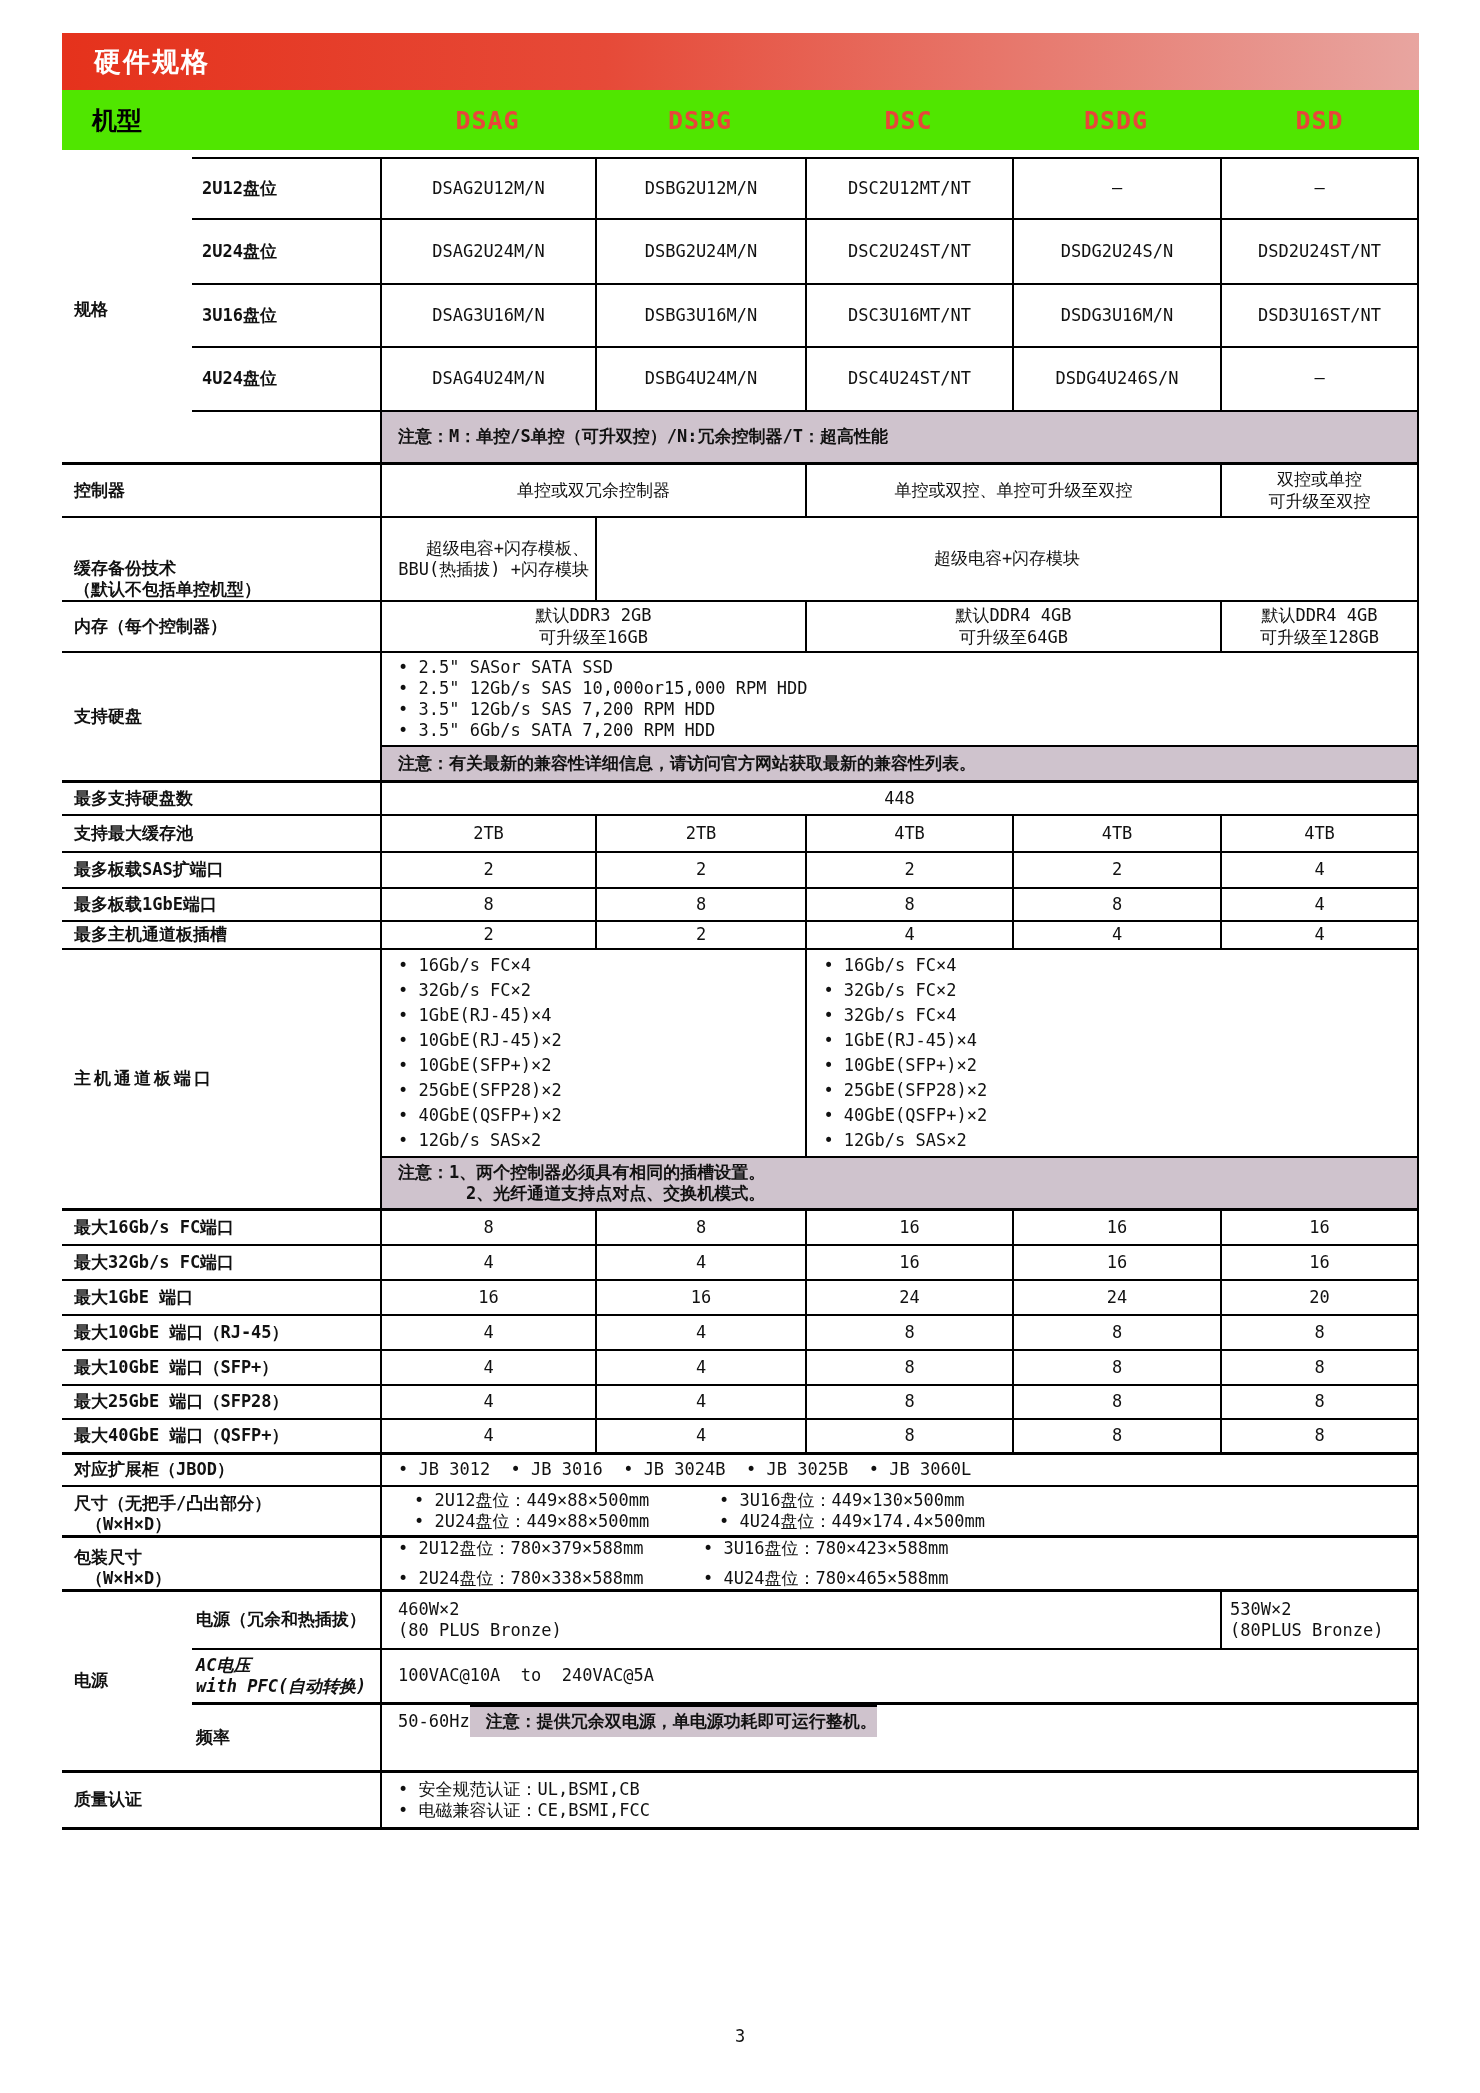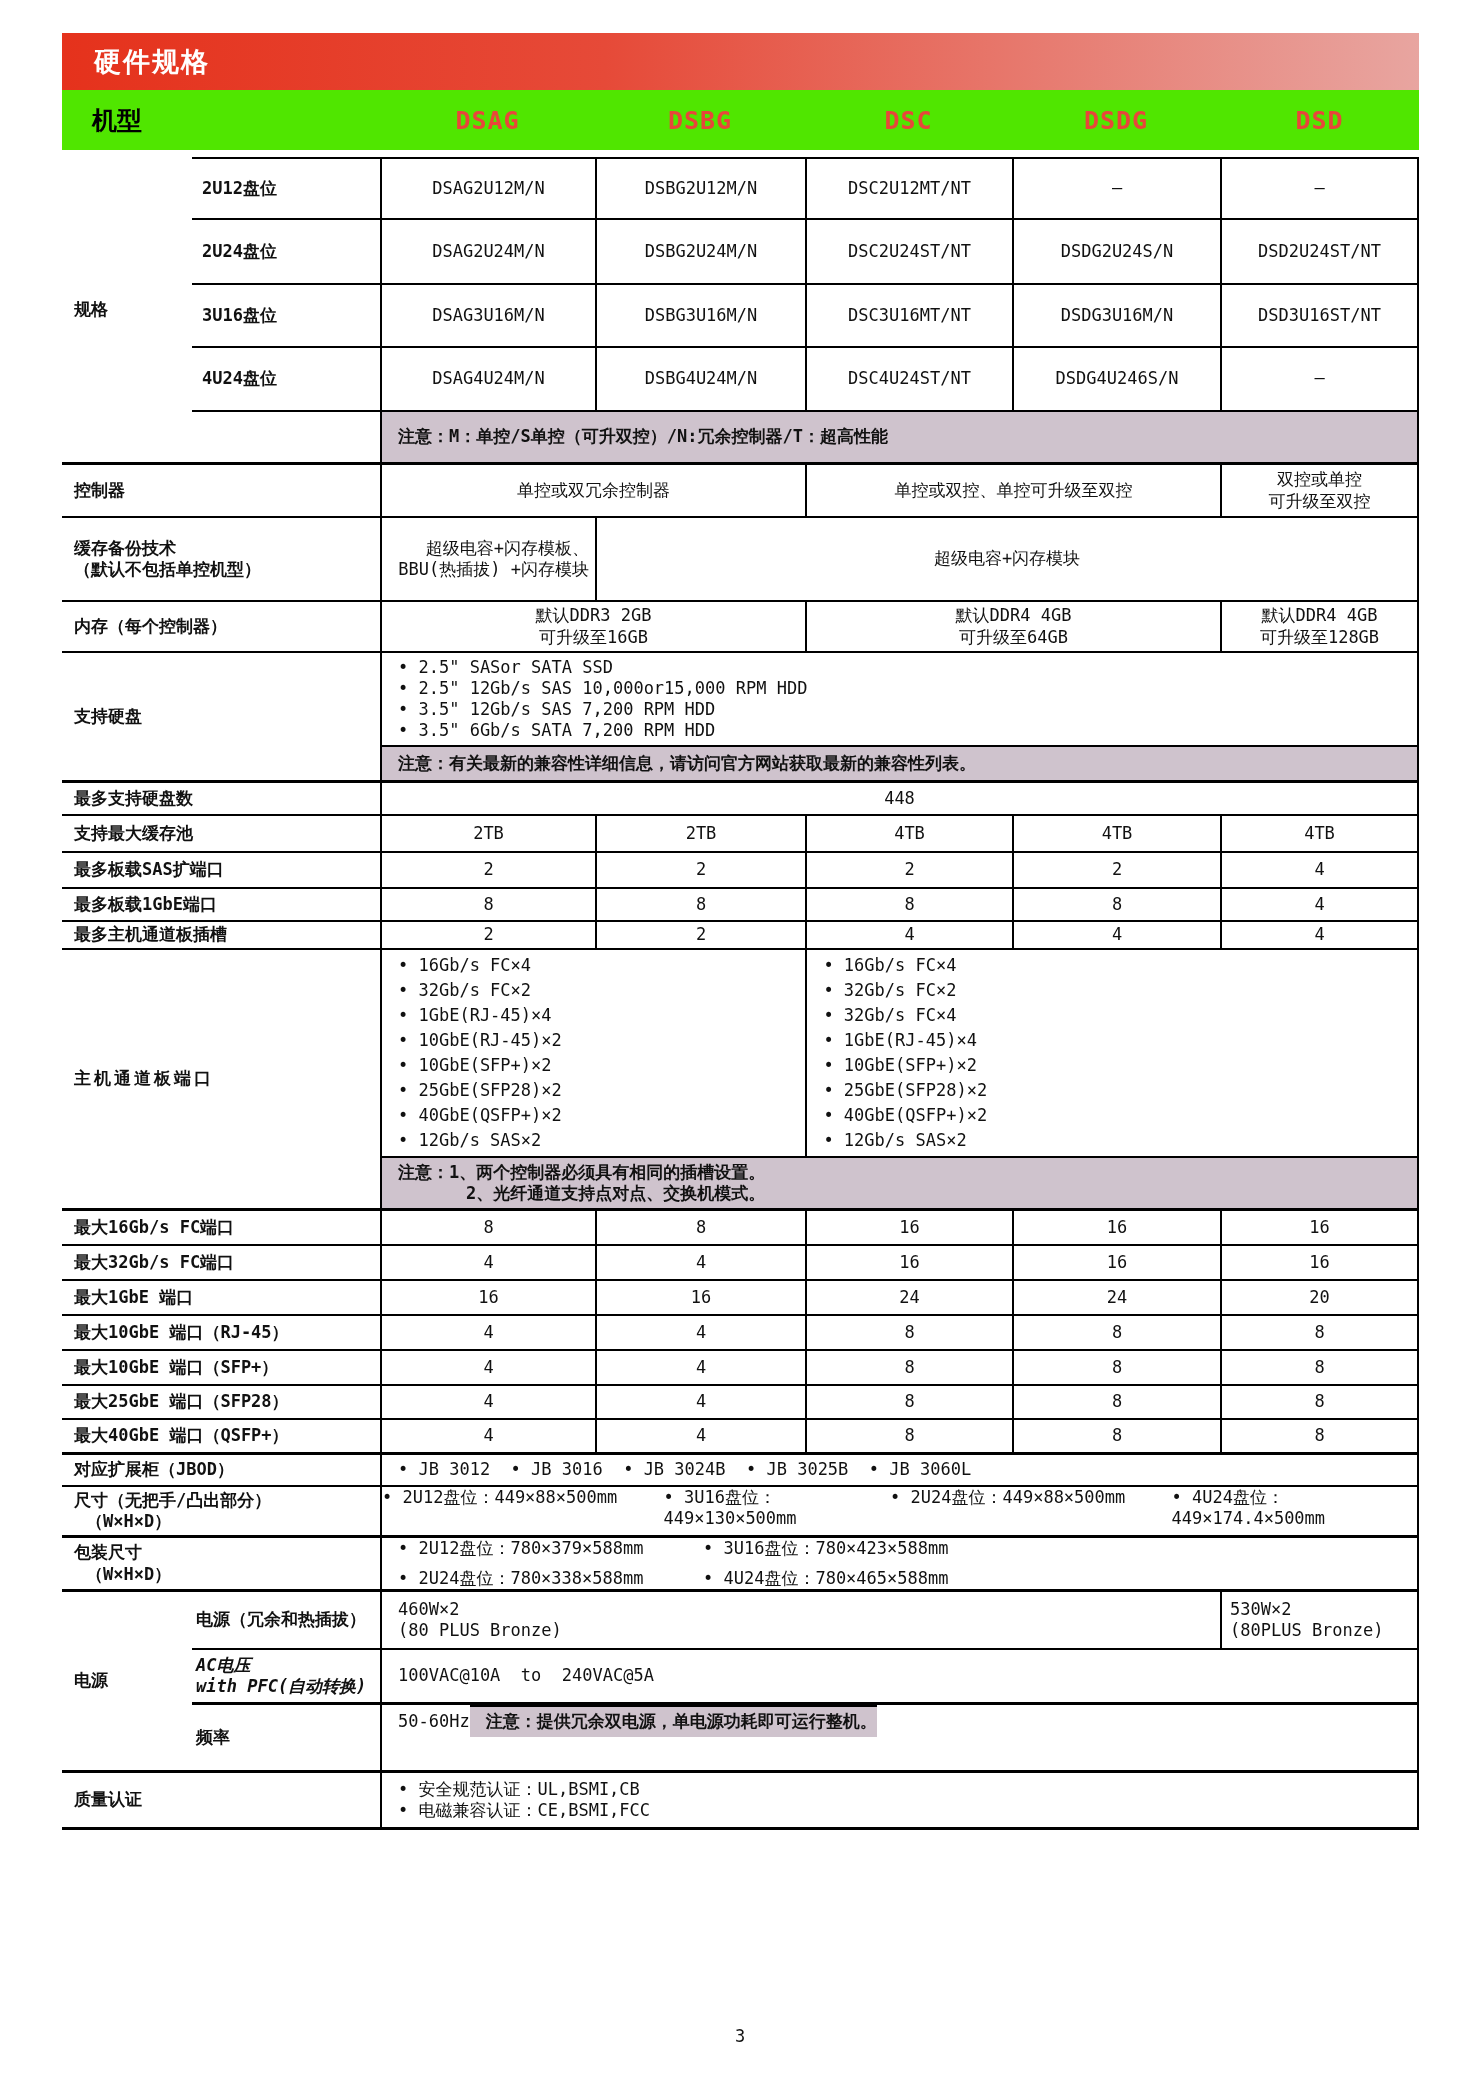--- a/index.html
+++ b/index.html
@@ -26,21 +26,21 @@
   .br{border-right:2px solid #000;}
   .cM{width:130px;box-sizing:border-box;}
   .cS{width:188px;box-sizing:border-box;}
   .cL{width:318px;box-sizing:border-box;}
   .w1{width:215px}.w2{width:210px}.w3{width:207px}.w4{width:208px}.w5{width:199px}
   .w12{width:425px}.w34{width:415px}.w14{width:840px}.w25{width:824px}.w15{width:1039px}
   .wR{width:1227px}.wBL{width:425px}.wBR{width:614px}
   .c{display:flex;align-items:center;justify-content:center;text-align:center;box-sizing:border-box;}
   .col{flex-direction:column;}
   .lab{display:flex;align-items:center;padding-left:12px;font-weight:700;box-sizing:border-box;}
-  .lab.col2{flex-direction:column;align-items:flex-start;justify-content:center;}
+  .lab.col2{flex-direction:column;align-items:flex-start;justify-content:flex-end;}
   .sub{display:flex;align-items:center;padding-left:10px;font-weight:700;box-sizing:border-box;}
   .leftcell{display:flex;flex-direction:column;justify-content:center;align-items:flex-start;
             text-align:right;padding-left:16px;box-sizing:border-box;}
   .notecell{background:#cfc3cd;display:flex;align-items:center;padding-left:16px;
             box-sizing:border-box;font-weight:700;}
   .bullets{padding-left:16px;box-sizing:border-box;display:flex;flex-direction:column;justify-content:center;}
   .bullets div{white-space:pre;}
   .pre{white-space:pre;}
   .pagenum{position:absolute;top:2026px;left:0;width:1480px;text-align:center;font-size:17px;color:#111;}
   .spread{letter-spacing:3px;}
@@ -324,21 +324,21 @@
           <span>对应扩展柜（JBOD）</span>
         </div>
       <div class="leftcell w15 bl br pre">• JB 3012  • JB 3016  • JB 3024B  • JB 3025B  • JB 3060L</div>
     </div>
 
     <div class="row bb3" style="height:51px">
       <div class="cL lab col2">
         <div>尺寸（无把手/凸出部分）</div>
         <div style="padding-left:12px">（W×H×D）</div>
       </div>
-      <div class="w15 bl br" style="box-sizing:border-box;display:flex;justify-content:space-between;padding-left:0;">
+      <div class="w15 bl br" style="box-sizing:border-box;display:flex;flex-direction:column;justify-content:center;padding-left:32px;">
         <div style="display:flex">
             <span style="width:305px">• 2U12盘位：449×88×500mm</span>
             <span>• 3U16盘位：449×130×500mm</span>
           </div>
         <div style="display:flex">
             <span style="width:305px">• 2U24盘位：449×88×500mm</span>
             <span>• 4U24盘位：449×174.4×500mm</span>
           </div>
       </div>
     </div>

